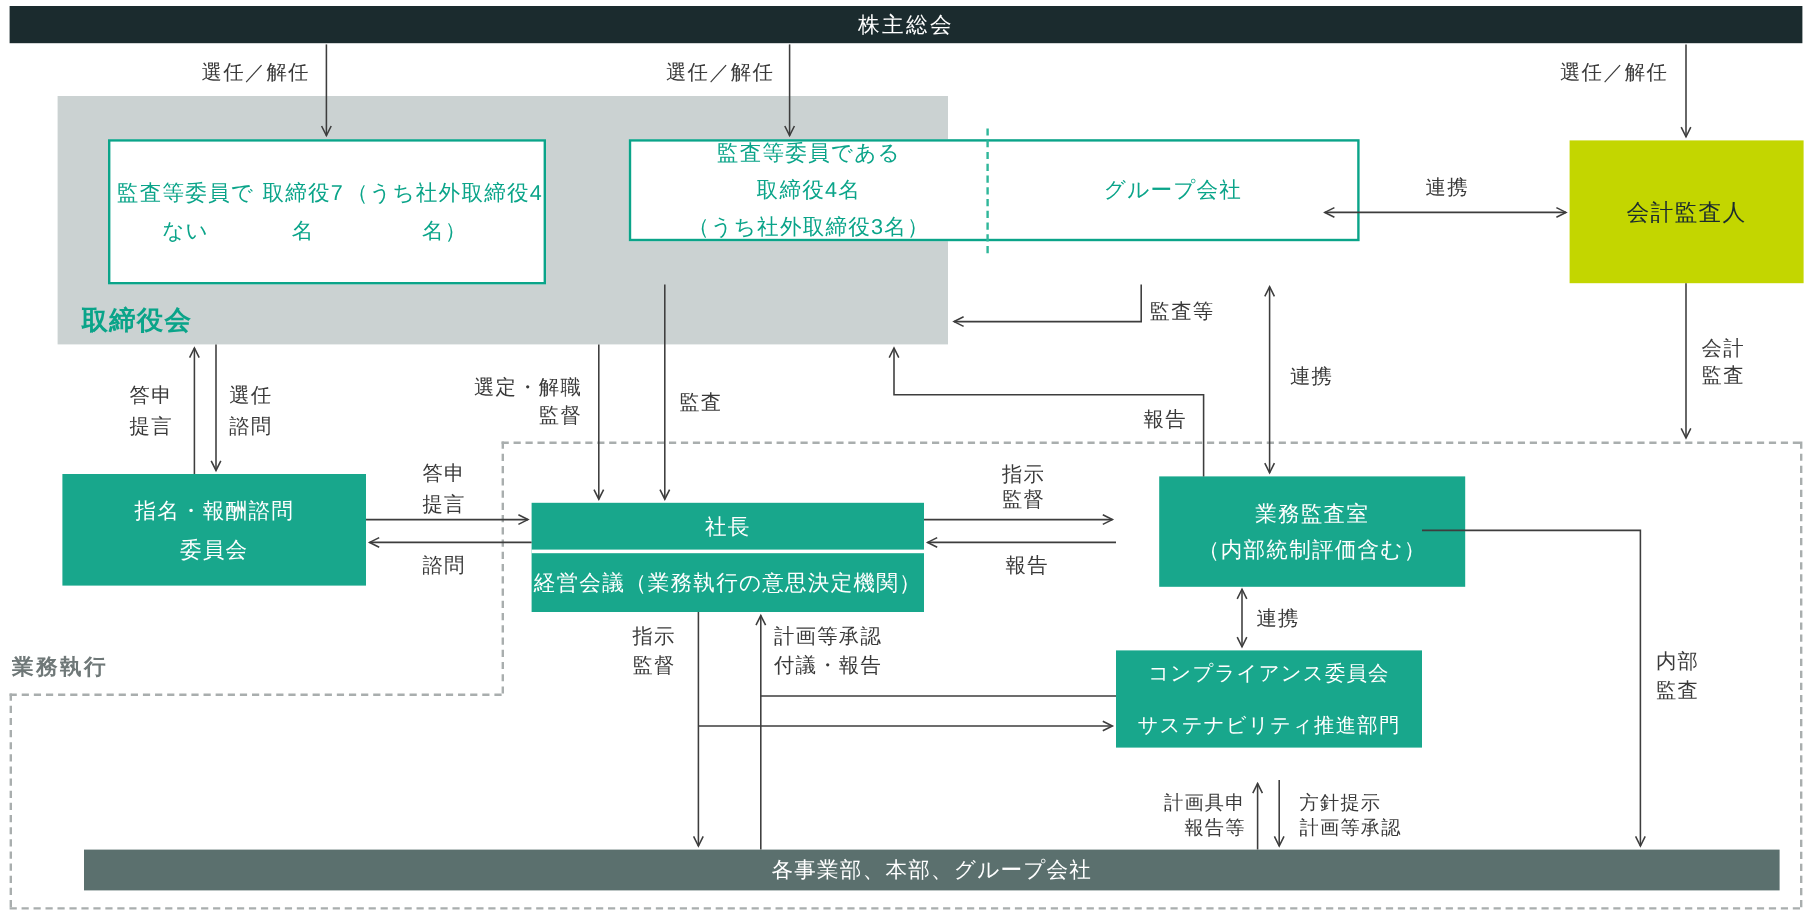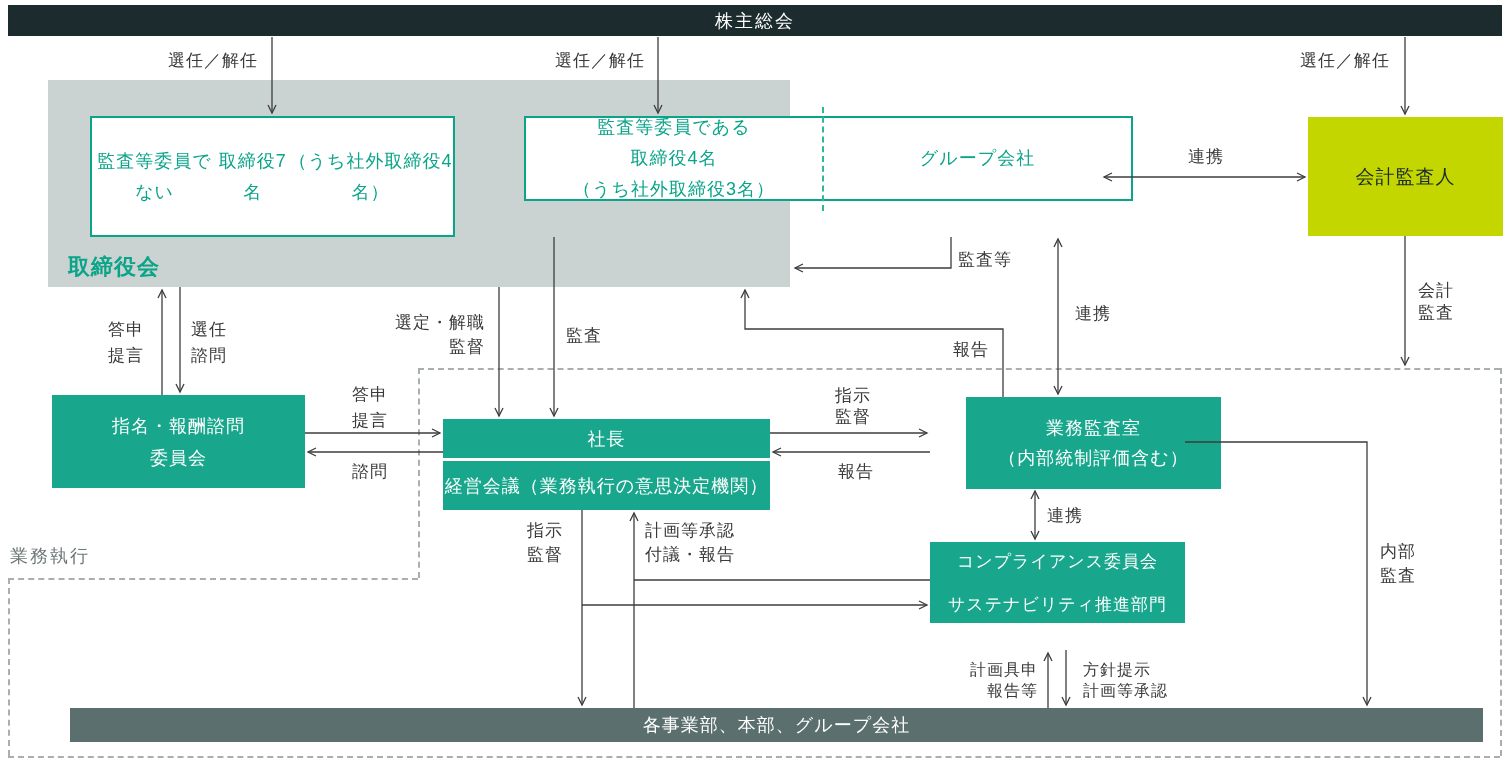--- a/index.html
+++ b/index.html
@@ -37,21 +37,21 @@
   .auditoffice{left:930px;top:397px;width:255px;height:92px;line-height:30px;margin-left:36px;}
   .committees{left:930px;top:542px;width:255px;height:81px;line-height:33px;font-size:17px;gap:10px;}
   
   .dash{border:0;}
   .d-h{border-top:2px dashed #a9aeae;height:0;}
   .d-v{border-left:2px dashed #a9aeae;width:0;}
   
   .lbl{position:absolute;font-size:17px;color:#3a3a3a;line-height:22px;white-space:nowrap;letter-spacing:1px;}
   .lbl.r{text-align:right;}
   svg.wires{left:0;top:0;width:1510px;height:763px;pointer-events:none;}
-  .exec-label{left:10px;top:544px;font-size:18px;color:#6f7878;letter-spacing:2px;}
+  .exec-label{left:10px;top:544px;font-size:18px;color:#6f7878;letter-spacing:2px;font-weight:bold;}
 </style>
 </head>
 <body>
 
 <div id="stage">
 
   <div class="abs topbar">
     <span>株主総会</span>
   </div>
 

